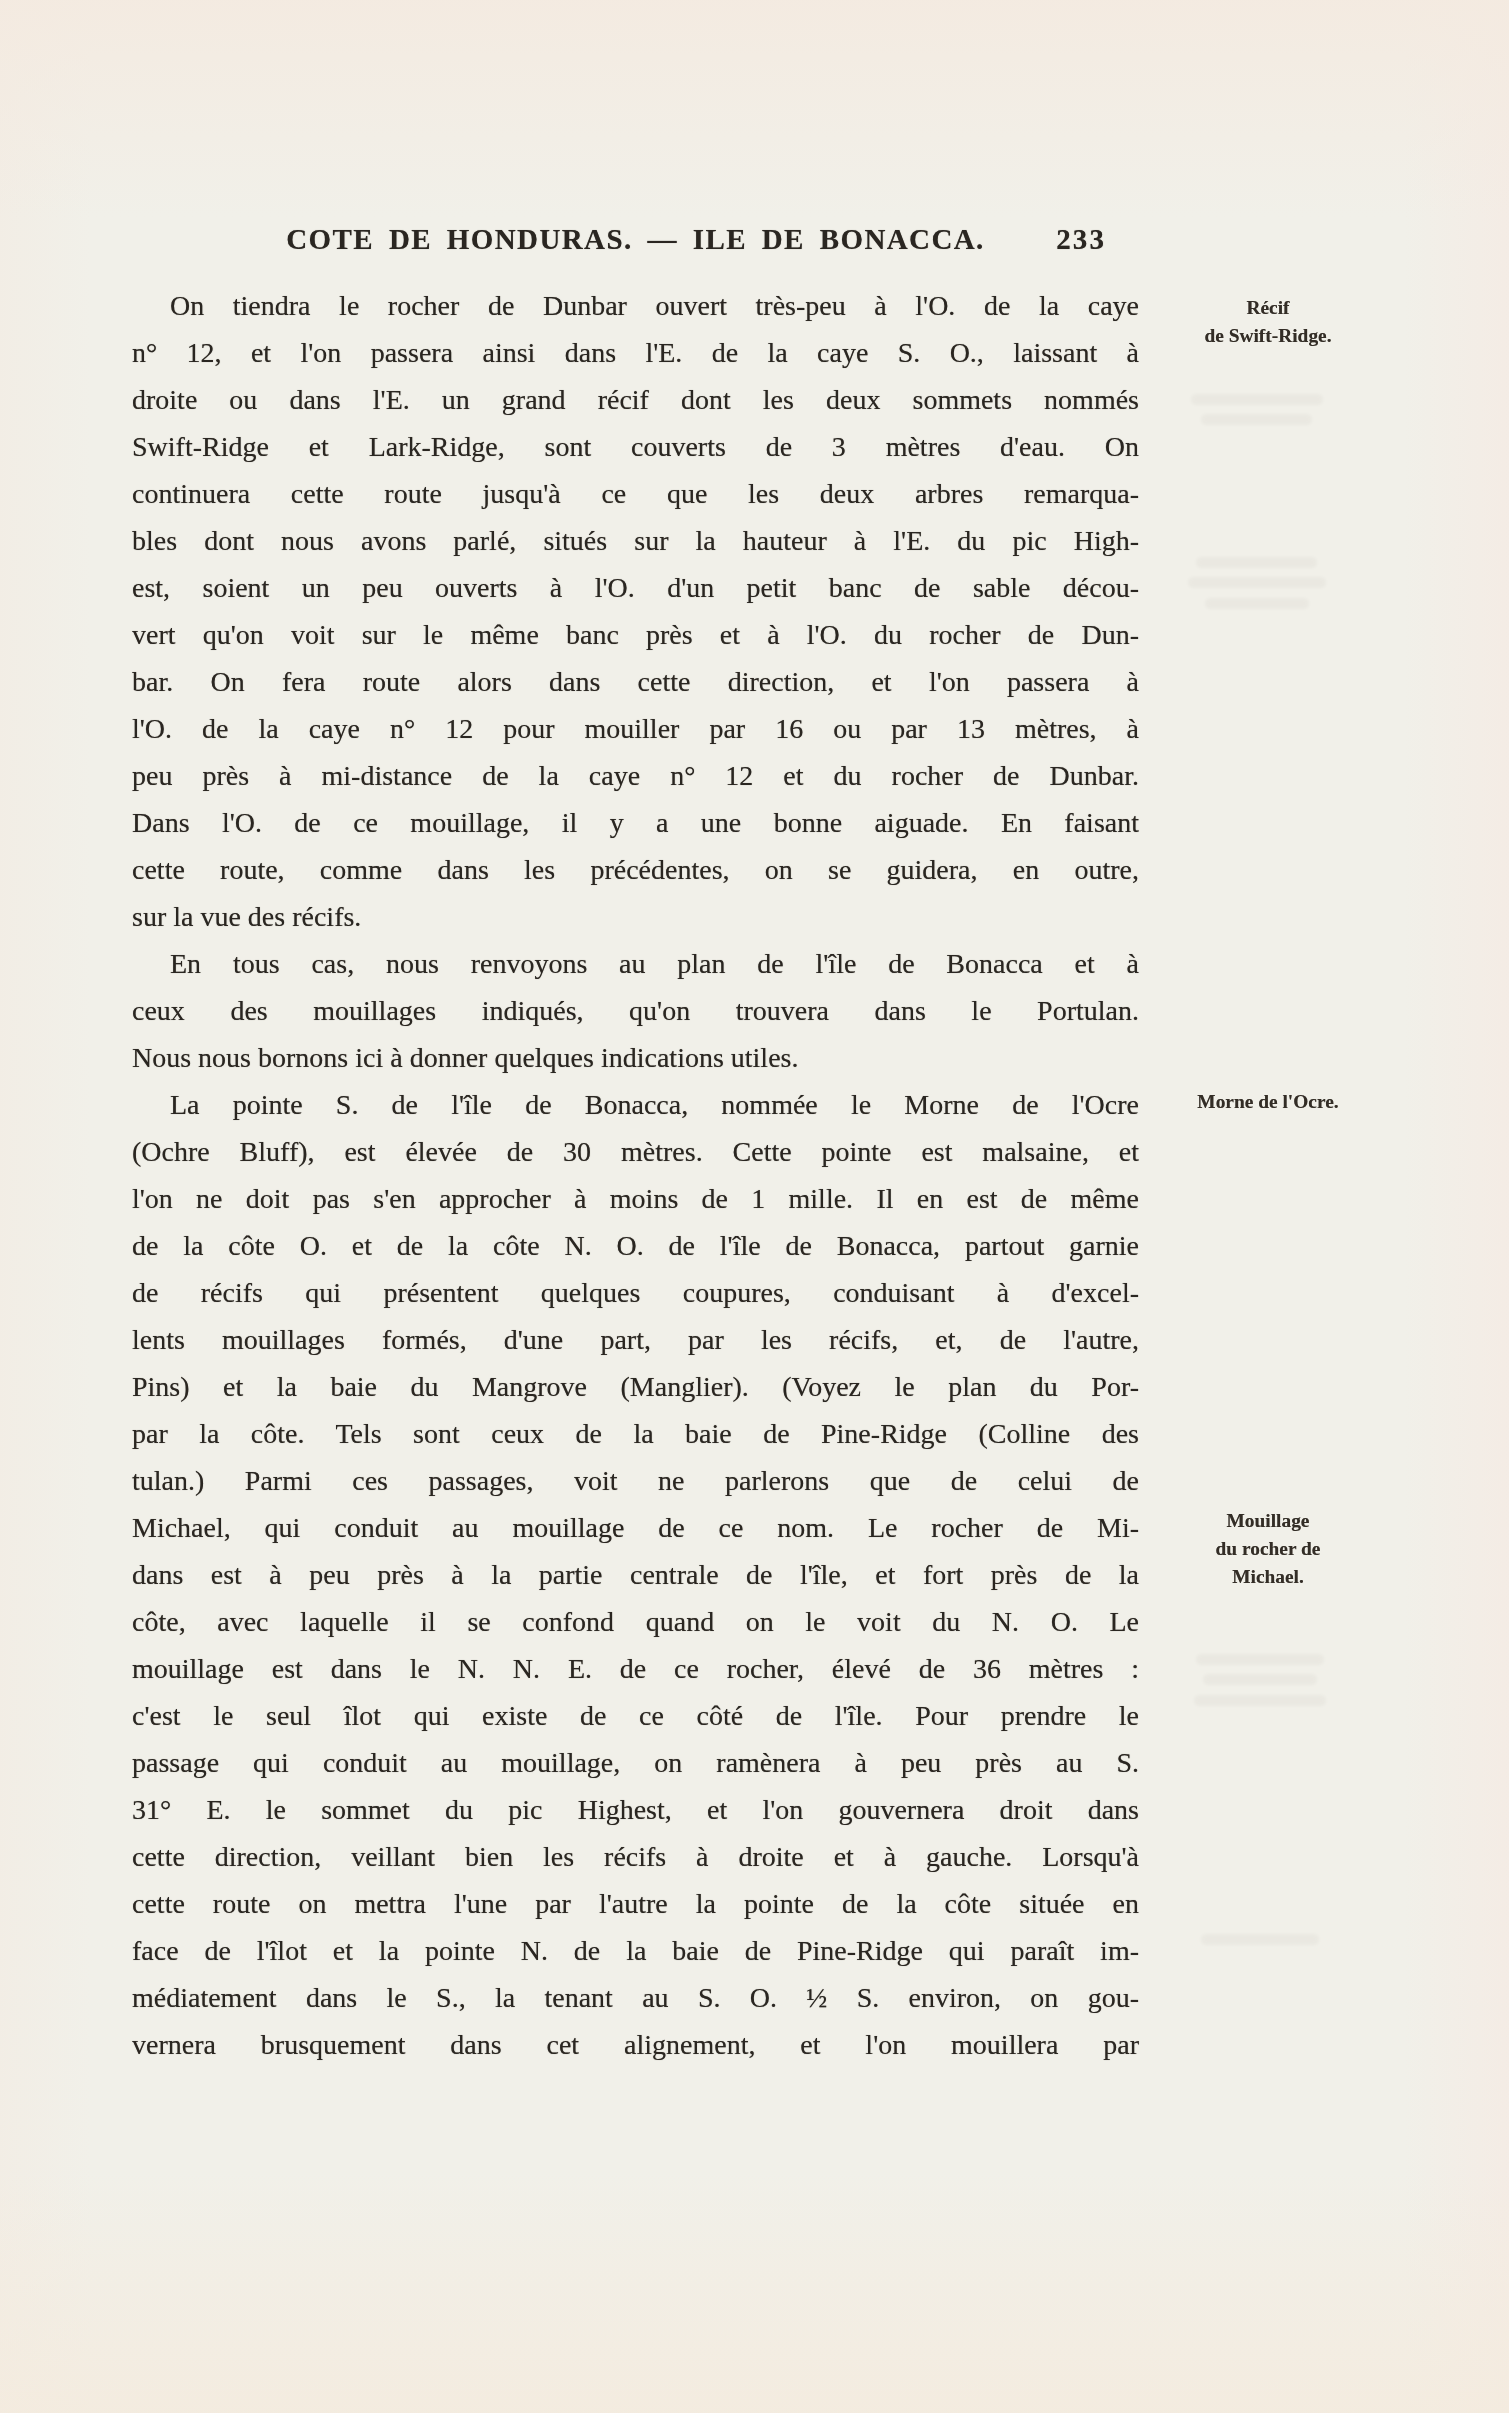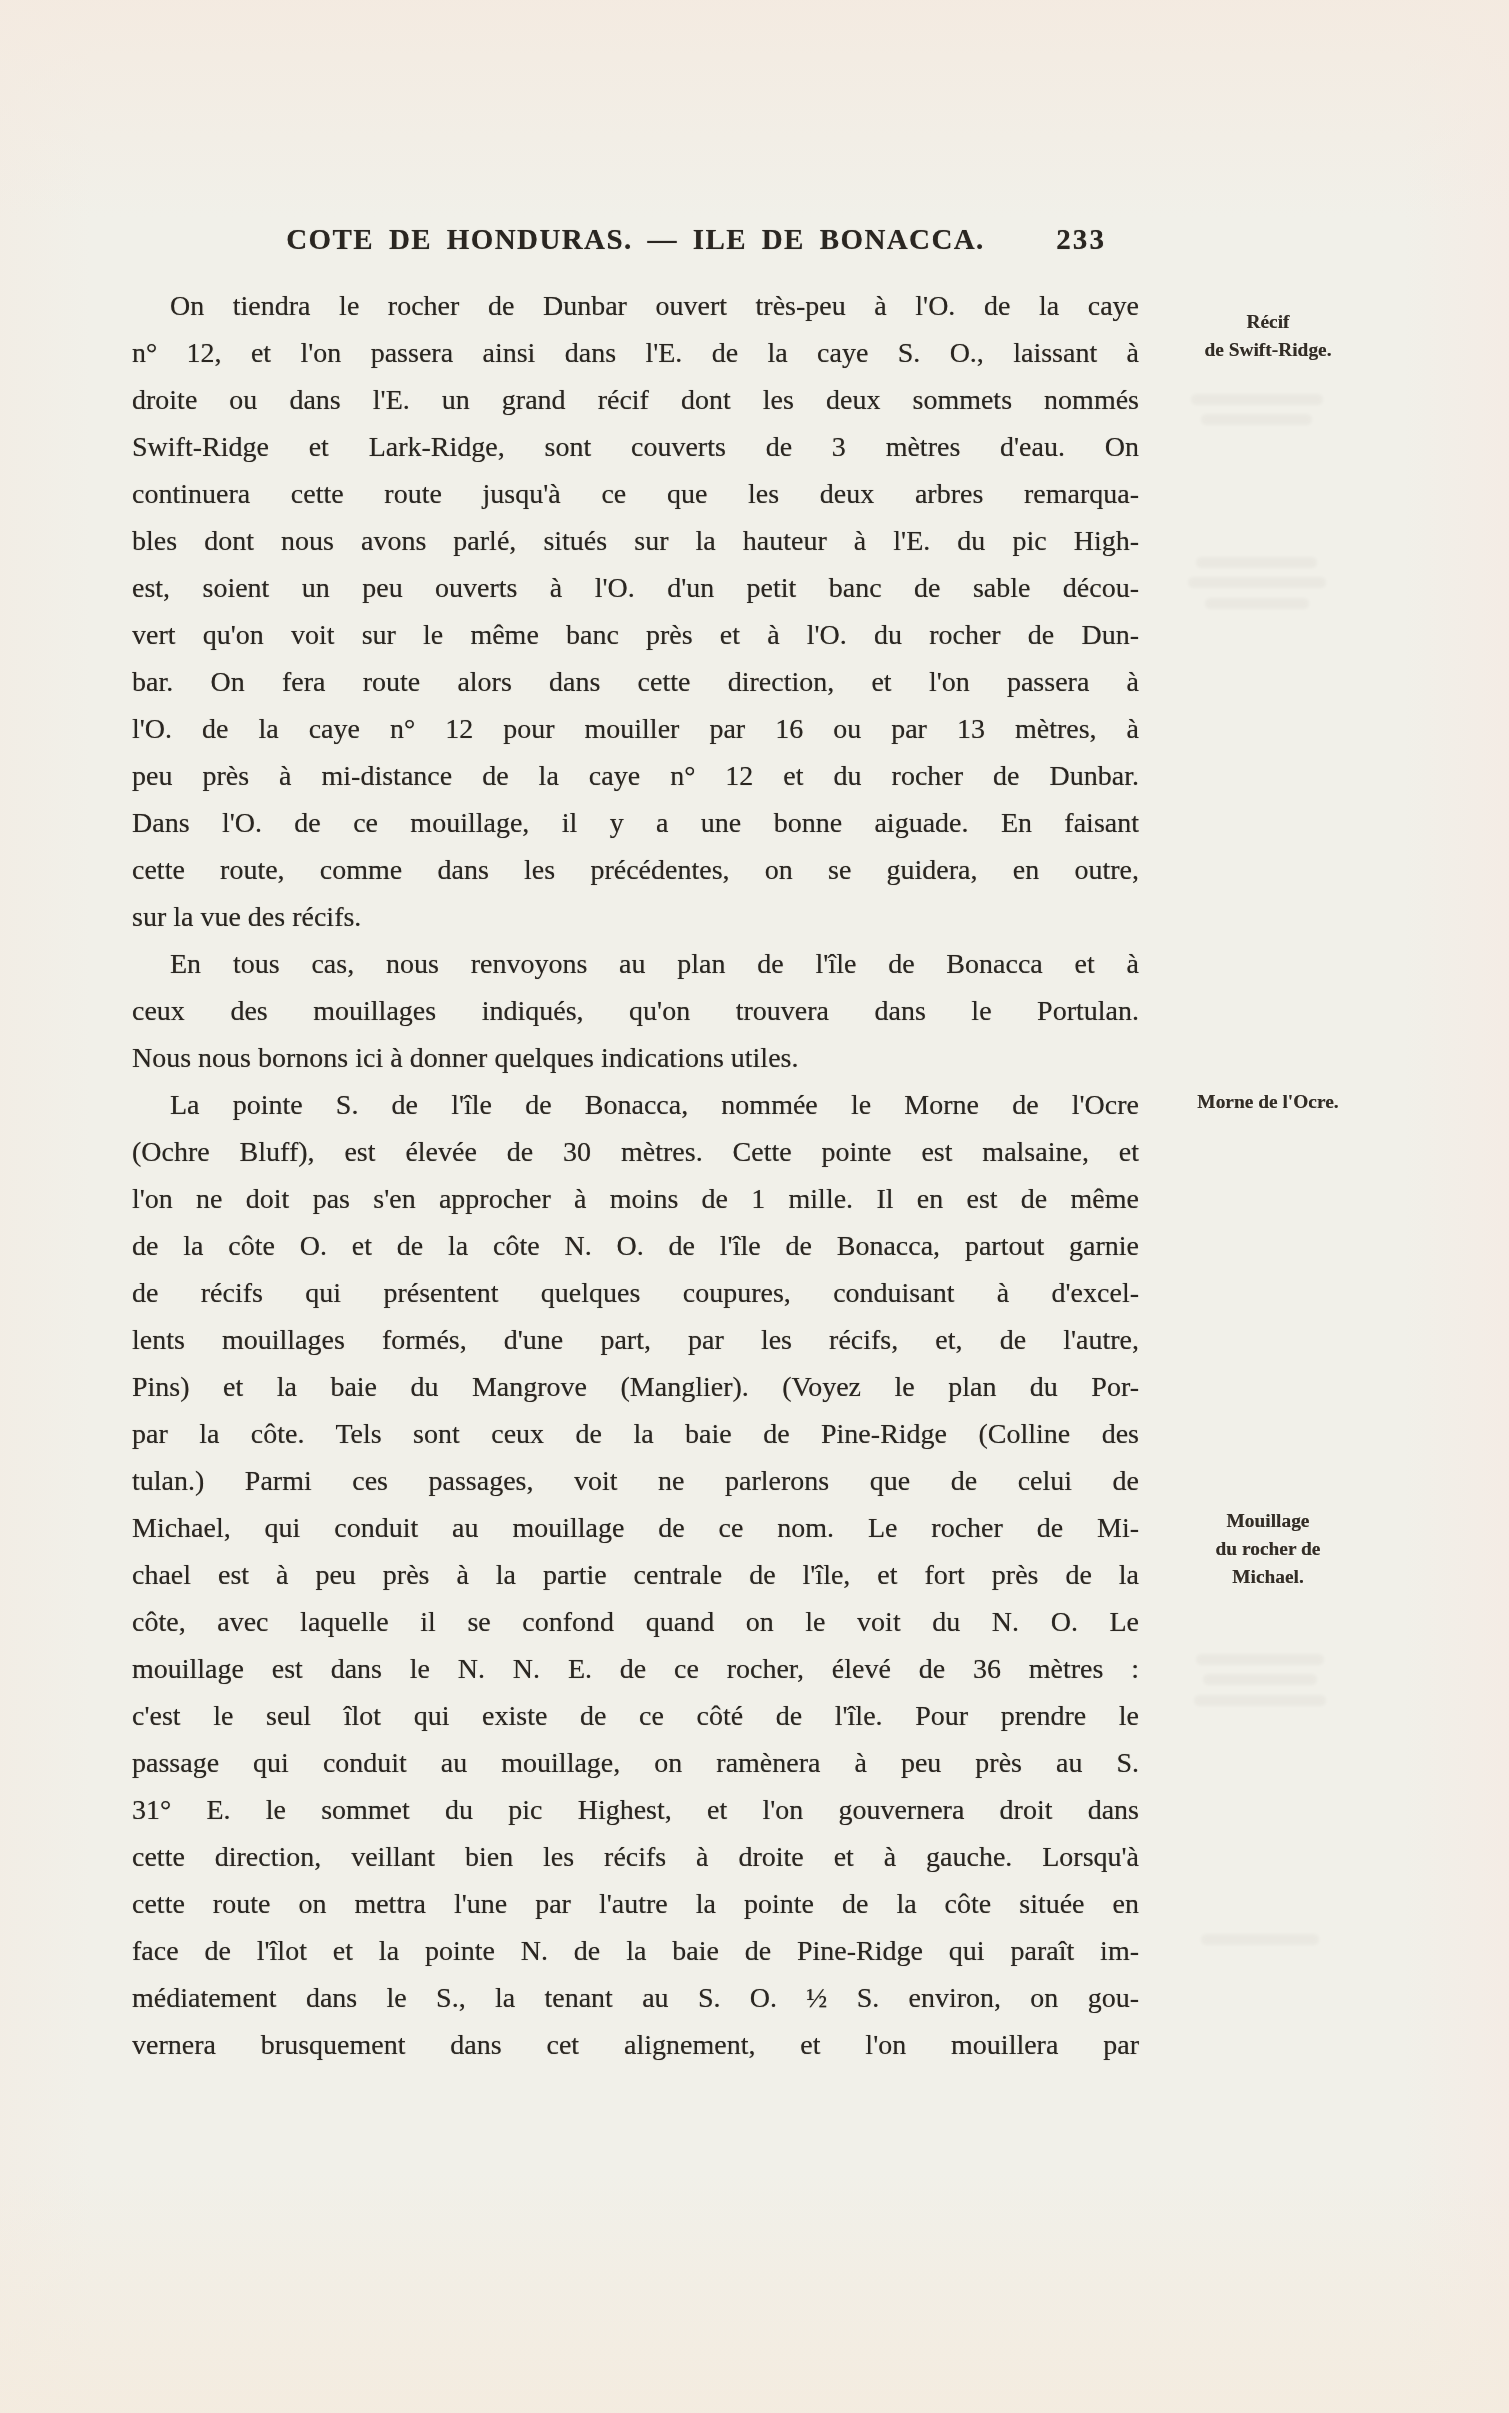--- a/index.html
+++ b/index.html
@@ -79,35 +79,35 @@
       <div class="line indent">La pointe S. de l'île de Bonacca, nommée le Morne de l'Ocre</div>
       <div class="line">(Ochre Bluff), est élevée de 30 mètres. Cette pointe est malsaine, et</div>
       <div class="line">l'on ne doit pas s'en approcher à moins de 1 mille. Il en est de même</div>
       <div class="line">de la côte O. et de la côte N. O. de l'île de Bonacca, partout garnie</div>
       <div class="line">de récifs qui présentent quelques coupures, conduisant à d'excel-</div>
       <div class="line">lents mouillages formés, d'une part, par les récifs, et, de l'autre,</div>
       <div class="line">Pins) et la baie du Mangrove (Manglier). (Voyez le plan du Por-</div>
       <div class="line">par la côte. Tels sont ceux de la baie de Pine-Ridge (Colline des</div>
       <div class="line">tulan.) Parmi ces passages, voit ne parlerons que de celui de</div>
       <div class="line">Michael, qui conduit au mouillage de ce nom. Le rocher de Mi-</div>
-      <div class="line">chael est à peu près à la partie centrale de l'île, et fort près de la</div>
+      <div class="line">dans est à peu près à la partie centrale de l'île, et fort près de la</div>
       <div class="line">côte, avec laquelle il se confond quand on le voit du N. O. Le</div>
       <div class="line">mouillage est dans le N. N. E. de ce rocher, élevé de 36 mètres :</div>
       <div class="line">c'est le seul îlot qui existe de ce côté de l'île. Pour prendre le</div>
       <div class="line">passage qui conduit au mouillage, on ramènera à peu près au S.</div>
       <div class="line">31° E. le sommet du pic Highest, et l'on gouvernera droit dans</div>
       <div class="line">cette direction, veillant bien les récifs à droite et à gauche. Lorsqu'à</div>
       <div class="line">cette route on mettra l'une par l'autre la pointe de la côte située en</div>
       <div class="line">face de l'îlot et la pointe N. de la baie de Pine-Ridge qui paraît im-</div>
       <div class="line">médiatement dans le S., la tenant au S. O. ½ S. environ, on gou-</div>
       <div class="line">vernera brusquement dans cet alignement, et l'on mouillera par</div>
     </div>
 
   <div class="margin-notes">
-      <div class="margin-note" style="top: 308px;">
+      <div class="margin-note" style="top: 294px;">
         <div>Récif</div>
         <div>de Swift-Ridge.</div>
       </div>
       <div class="margin-note" style="top: 1088px;">
         <div>Morne de l'Ocre.</div>
       </div>
       <div class="margin-note" style="top: 1507px;">
         <div>Mouillage</div>
         <div>du rocher de</div>
         <div>Michael.</div>

